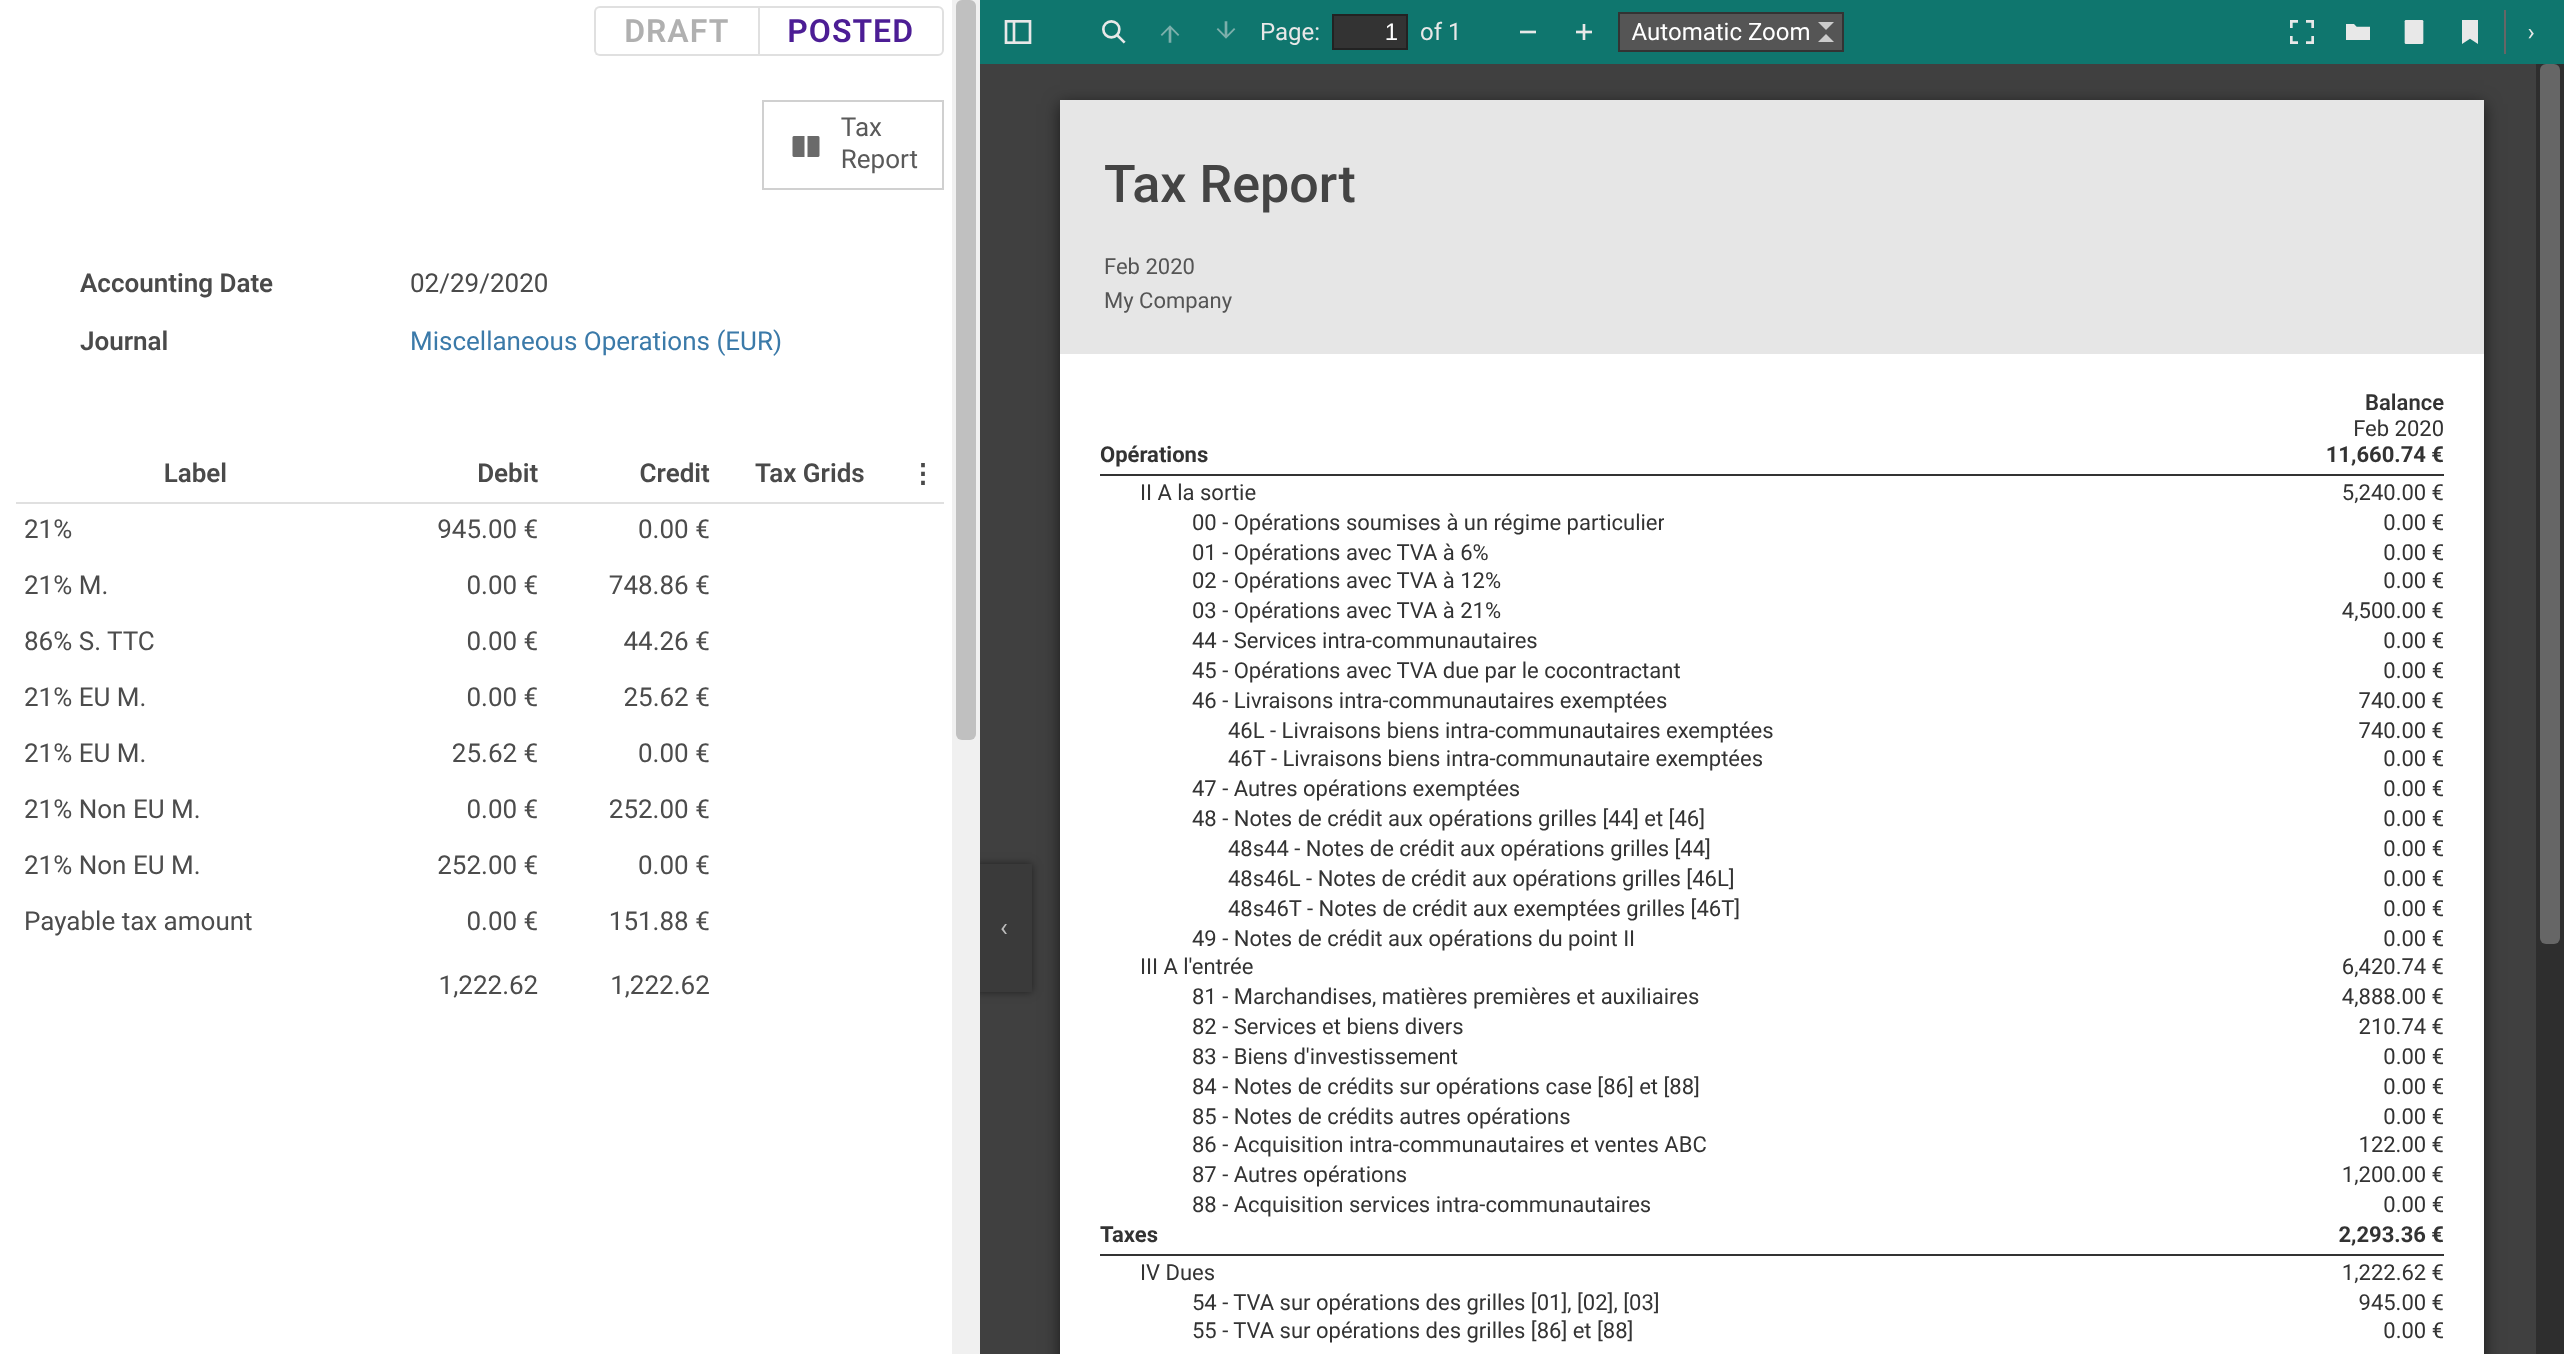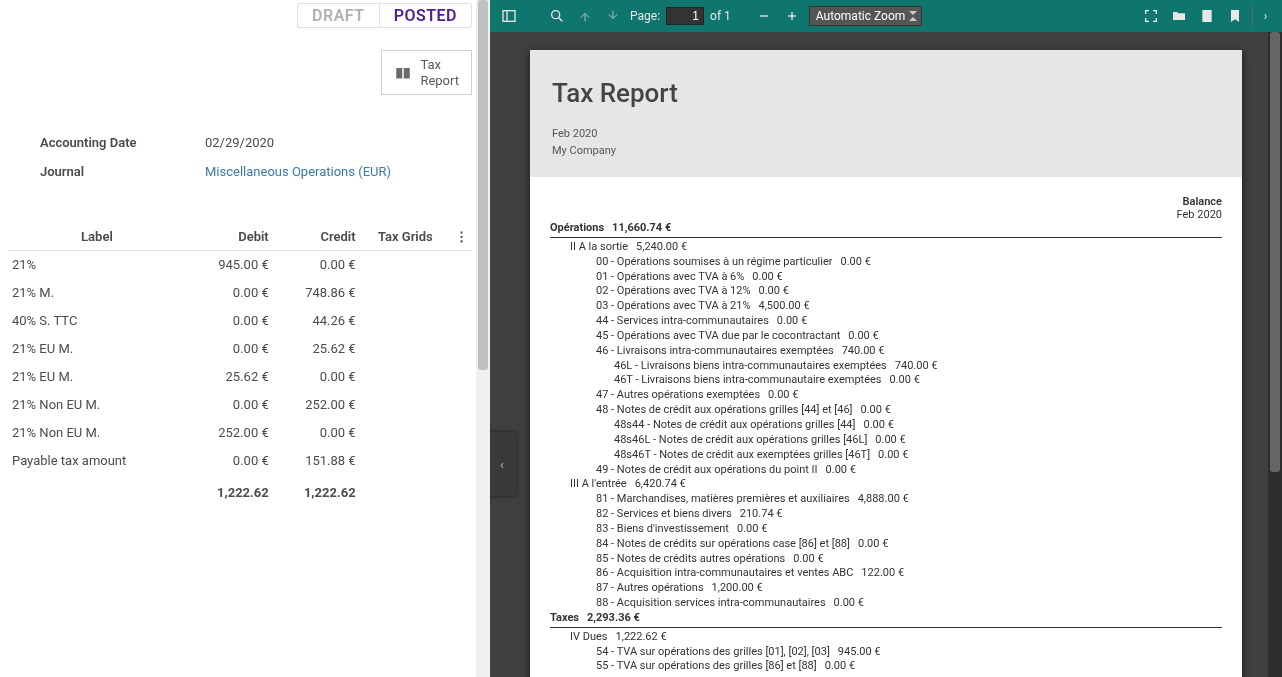--- a/index.html
+++ b/index.html
@@ -20,42 +20,42 @@
 .form-row { display: flex; margin-bottom: 14px; }
 .form-label { width: 165px; font-weight: 600; color: #4a4a4a; }
 .form-value { color: #4a4a4a; }
 .form-value a { color: #3b7aa9; text-decoration: none; }
 .table-wrap { padding: 0 18px 0 8px; }
 table.ledger { width: 100%; border-collapse: collapse; font-size: 13px; }
 table.ledger th { text-align: center; padding: 6px 4px; font-weight: 600; color: #4a4a4a; border-bottom: 1px solid #e0e0e0; }
 table.ledger th.num { text-align: right; }
 table.ledger td { padding: 6px 4px; color: #4c4c4c; border-bottom: 1px solid transparent; }
 table.ledger td.num { text-align: right; }
-table.ledger tfoot td { font-weight: 700; padding-top: 10px; }
+table.ledger tfoot td { font-weight: 400; padding-top: 10px; }
 .kebab { width: 12px; text-align: center; color: #888; }
 
 .right-panel { flex: 1; height: 100%; background: #404040; display: flex; flex-direction: column; position: relative; }
 .pdf-toolbar { height: 32px; background: #0f766e; display: flex; align-items: center; padding: 0 8px; gap: 6px; color: #e8e8e8; font-size: 12px; }
 .pdf-toolbar .tb-icon { width: 22px; height: 22px; display: flex; align-items: center; justify-content: center; cursor: pointer; color: #e8e8e8; }
 .pdf-toolbar .tb-icon svg { width: 16px; height: 16px; }
 .pdf-toolbar .spacer { flex: 1; }
 .pdf-toolbar .page-label { font-size: 12px; }
 .pdf-toolbar input.page-num { width: 38px; height: 18px; background: #333; border: 1px solid #222; color: #fff; text-align: right; padding-right: 4px; font-size: 12px; }
 .pdf-toolbar .zoom-select { height: 20px; background: #555; border: 1px solid #333; color: #fff; font-size: 12px; padding: 0 16px 0 6px; position: relative; display: flex; align-items: center; gap: 6px; }
 .pdf-toolbar .zoom-select::after { content: ""; position: absolute; right: 4px; top: 4px; width: 0; height: 0; border-left: 4px solid transparent; border-right: 4px solid transparent; border-top: 4px solid #ccc; }
 .pdf-toolbar .zoom-select::before { content: ""; position: absolute; right: 4px; bottom: 4px; width: 0; height: 0; border-left: 4px solid transparent; border-right: 4px solid transparent; border-bottom: 4px solid #ccc; }
 .pdf-stage { flex: 1; background: #404040; padding: 18px 24px; overflow: hidden; position: relative; }
 .pdf-page { width: 712px; background: #fff; margin: 0 auto; box-shadow: 0 2px 8px rgba(0,0,0,0.6); padding: 0; height: 1000px; }
 .pdf-header { background: #e6e6e6; padding: 28px 22px 18px; }
 .pdf-title { font-size: 26px; font-weight: 500; color: #444; margin-bottom: 18px; }
 .pdf-sub { font-size: 11px; color: #555; line-height: 1.5; }
 .pdf-body { padding: 18px 20px; font-size: 11px; color: #333; }
 .bal-header { text-align: right; font-size: 11px; font-weight: 600; color: #333; }
 .bal-header .sub { font-weight: 400; }
-.rep-row { display: flex; line-height: 1.35; }
+.rep-row { display: flex; justify-content: space-between; line-height: 1.35; }
 .rep-row .lbl { white-space: nowrap; overflow: hidden; }
 .rep-row .val { white-space: nowrap; padding-left: 8px; }
 .rep-row.bold { font-weight: 700; border-bottom: 1.5px solid #333; padding-bottom: 1px; margin-bottom: 2px; }
 .indent1 { padding-left: 20px; }
 .indent2 { padding-left: 46px; }
 .indent3 { padding-left: 64px; }
 .collapse-handle { position: absolute; left: -2px; top: 400px; width: 28px; height: 64px; background: #3a3a3a; display: flex; align-items: center; justify-content: center; color: #bbb; cursor: pointer; box-shadow: 0 0 4px rgba(0,0,0,0.5); }
 .right-vscroll { position: absolute; right: 0; top: 32px; width: 14px; bottom: 0; background: #2e2e2e; }
 .right-vscroll-thumb { position: absolute; right: 2px; top: 0; width: 10px; height: 440px; background: #666; border-radius: 3px; }
 </style>
@@ -109,21 +109,21 @@
               <td></td>
             </tr>
             <tr>
               <td>21% M.</td>
               <td class="num">0.00 €</td>
               <td class="num">748.86 €</td>
               <td></td>
               <td></td>
             </tr>
             <tr>
-              <td>40% S. TTC</td>
+              <td>86% S. TTC</td>
               <td class="num">0.00 €</td>
               <td class="num">44.26 €</td>
               <td></td>
               <td></td>
             </tr>
             <tr>
               <td>21% EU M.</td>
               <td class="num">0.00 €</td>
               <td class="num">25.62 €</td>
               <td></td>

